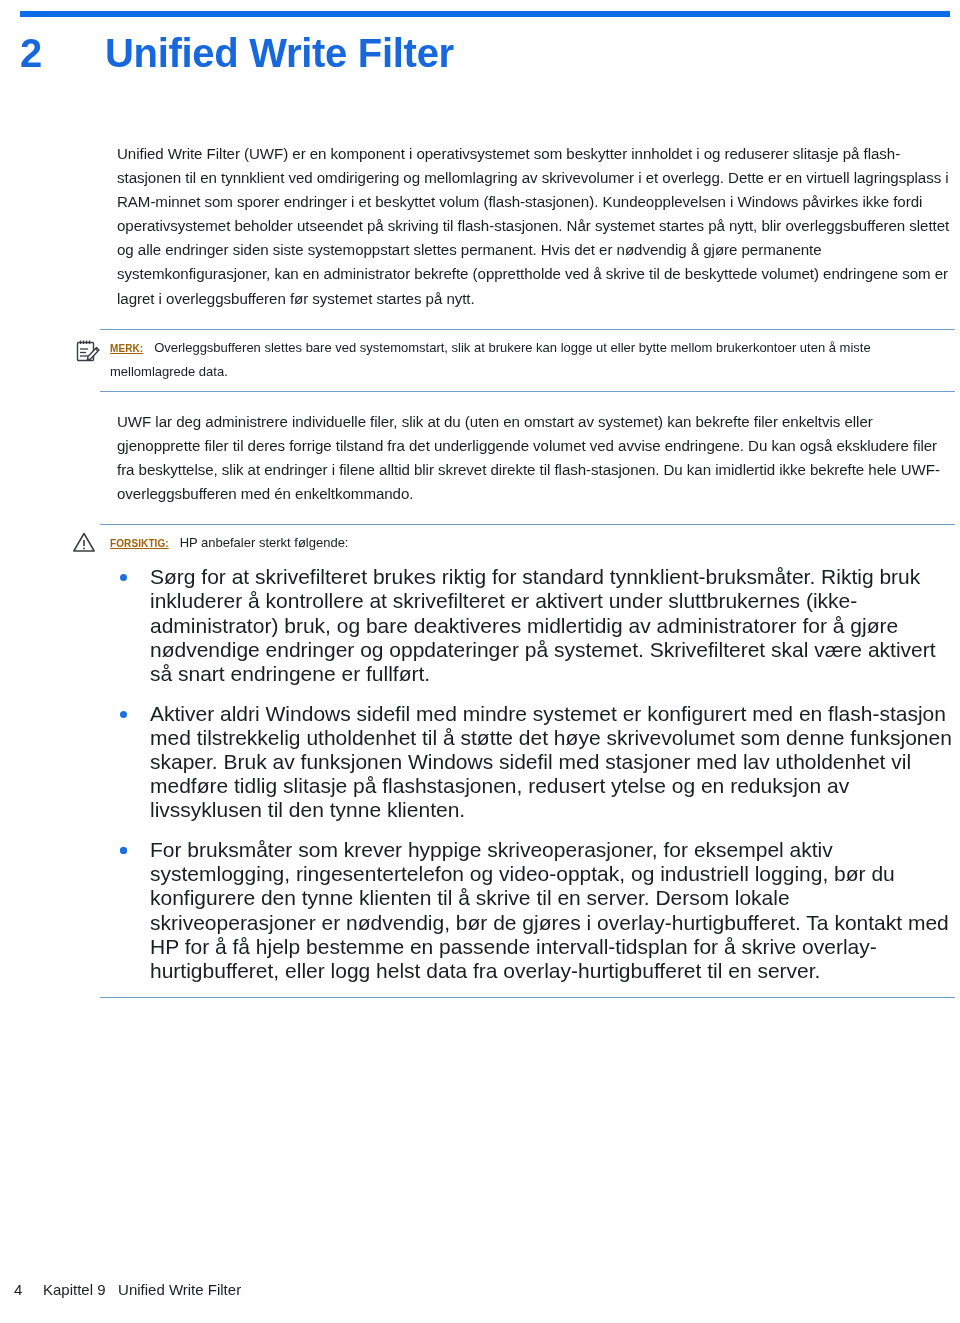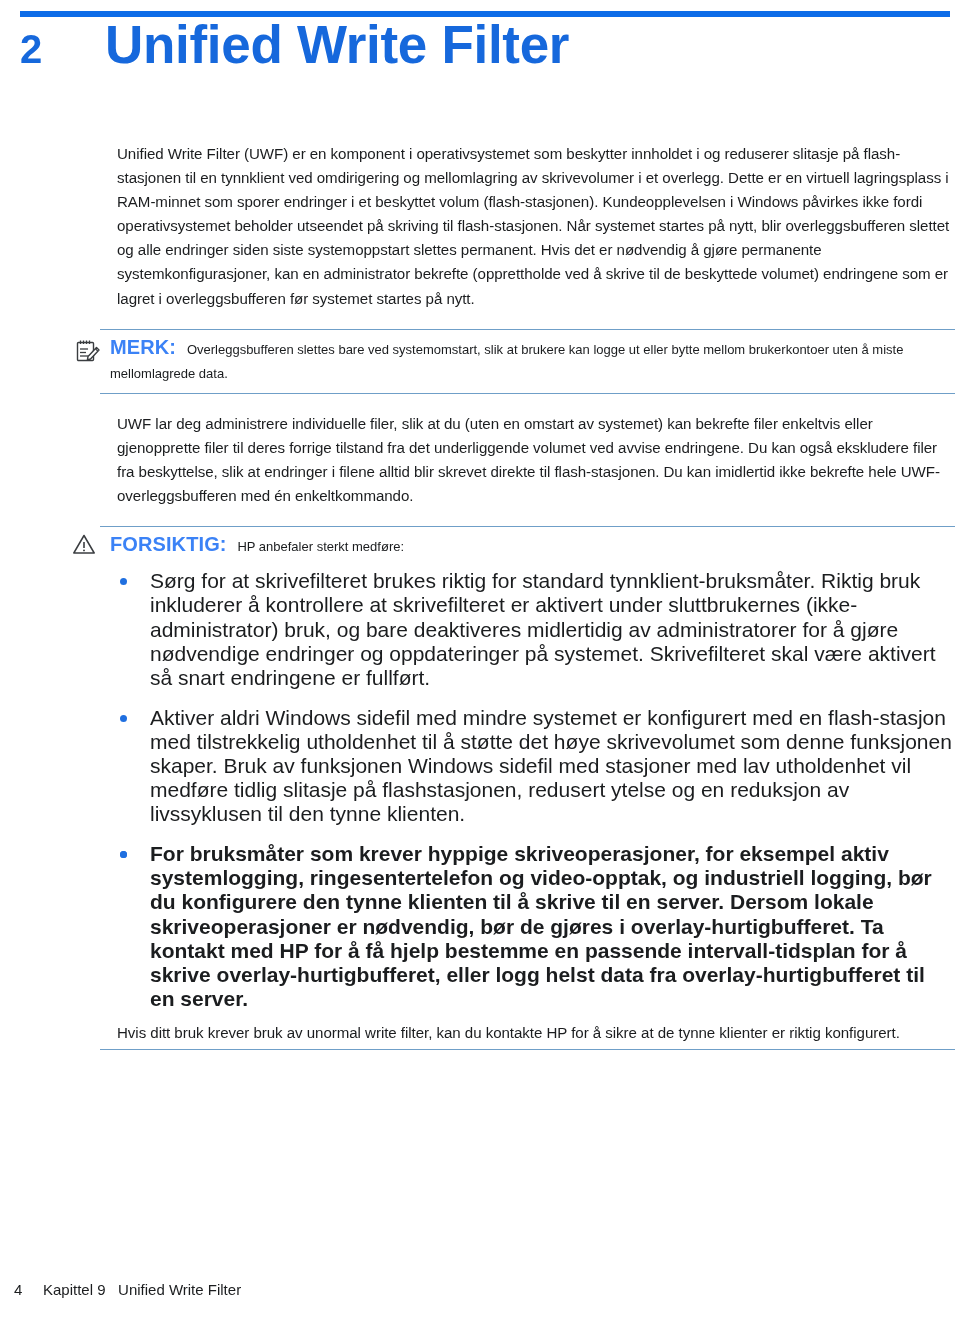--- a/index.html
+++ b/index.html
@@ -44,23 +44,24 @@
     letter-spacing: -0.3px;
   }
   .chapter-number {
     font-size: 40px;
     line-height: 46px;
     width: 85px;
     flex: none;
     color: #1668dc;
   }
   .chapter-title {
-    font-size: 53px;
+    font-size: 40px;
     line-height: 46px;
     color: #1668dc;
+    margin-top: 8px;
   }
 
   
   .body-col {
     position: absolute;
     left: 110px;
     top: 142px;
     width: 845px;
   }
 
@@ -91,24 +92,25 @@
     padding: 6px 0 7px 0;
   }
   .admon-icon {
     position: absolute;
     left: -45px;
     top: 8px;
     width: 26px;
     height: 26px;
   }
   .admon-label {
-    color: #3b82f6;
+    color: #a16207;
     font-weight: bold;
-    font-size: 20px;
+    font-size: 10px;
     letter-spacing: 0.1px;
+    text-decoration: underline;
   }
   .admon-text {
     font-size: 13px;
     line-height: 24.1px;
     color: #1b1d1f;
   }
 
   
   .note-block { margin-left: -10px; }
   .note-block .admon-inner { margin-left: 10px; }
@@ -127,21 +129,21 @@
     padding: 0;
   }
   ul.bullets > li {
     position: relative;
     padding-left: 40px;
     margin-bottom: 16px;
     font-size: 21px;
     line-height: 24.1px;
     color: #1b1d1f;
   }
-  ul.bullets > li:last-child { margin-bottom: 10px; font-weight: bold; }
+  ul.bullets > li:last-child { margin-bottom: 10px; }
   ul.bullets > li .dot {
     position: absolute;
     left: 10px;
     top: 9px;
     width: 7px;
     height: 7px;
     border-radius: 50%;
     background: #1f6fe0;
   }
 
@@ -219,41 +221,40 @@
     <div class="admon caution-block">
       <div class="rule"></div>
       <div class="admon-inner caution-body">
         <span class="admon-icon">
           <svg width="24" height="22" viewBox="0 0 24 22">
             <path d="M12 2.5 L22.2 20 L1.8 20 Z" fill="#ffffff" stroke="#3a3d40" stroke-width="1.5" stroke-linejoin="round"></path>
             <line x1="12" y1="9" x2="12" y2="15" stroke="#3a3d40" stroke-width="1.6"></line>
             <circle cx="12" cy="17.4" r="0.95" fill="#3a3d40"></circle>
           </svg>
         </span>
-        <span class="admon-label">FORSIKTIG:</span><span class="admon-text">&nbsp;&nbsp; </span><span class="admon-text">HP anbefaler sterkt medføre:</span>
+        <span class="admon-label">FORSIKTIG:</span><span class="admon-text">&nbsp;&nbsp; </span><span class="admon-text">HP anbefaler sterkt følgende:</span>
 
         <ul class="bullets">
           <li>
             <span class="dot"></span>
             <span>Sørg for at skrivefilteret brukes riktig for standard tynnklient-bruksmåter. Riktig bruk inkluderer å kontrollere at skrivefilteret er aktivert under sluttbrukernes (ikke-administrator) bruk, og bare deaktiveres midlertidig av administratorer for å gjøre nødvendige endringer og oppdateringer på systemet. Skrivefilteret skal være aktivert så snart endringene er fullført.</span>
           </li>
           <li>
             <span class="dot"></span>
             <span>Aktiver aldri Windows sidefil med mindre systemet er konfigurert med en flash-stasjon med tilstrekkelig utholdenhet til å støtte det høye skrivevolumet som denne funksjonen skaper. Bruk av funksjonen Windows sidefil med stasjoner med lav utholdenhet vil medføre tidlig slitasje på flashstasjonen, redusert ytelse og en reduksjon av livssyklusen til den tynne klienten.</span>
           </li>
           <li>
             <span class="dot"></span>
           </li>
           <li>
             <span class="dot"></span>
             <span>For bruksmåter som krever hyppige skriveoperasjoner, for eksempel aktiv systemlogging, ringesentertelefon og video-opptak, og industriell logging, bør du konfigurere den tynne klienten til å skrive til en server. Dersom lokale skriveoperasjoner er nødvendig, bør de gjøres i overlay-hurtigbufferet. Ta kontakt med HP for å få hjelp bestemme en passende intervall-tidsplan for å skrive overlay-hurtigbufferet, eller logg helst data fra overlay-hurtigbufferet til en server.</span>
           </li>
         </ul>
 
-        <p class="para closing-para">Hvis ditt bruk krever bruk av unormal write filter, kan du kontakte HP for å sikre at de tynne klienter er riktig konfigurert.</p>
       </div>
       <div class="rule"></div>
     </div>
 
   </div>
 
   <div class="footer">
     <div class="footer-page-num">4</div>
     <div class="footer-chapter">Kapittel 9   Unified Write Filter</div>
   </div>

